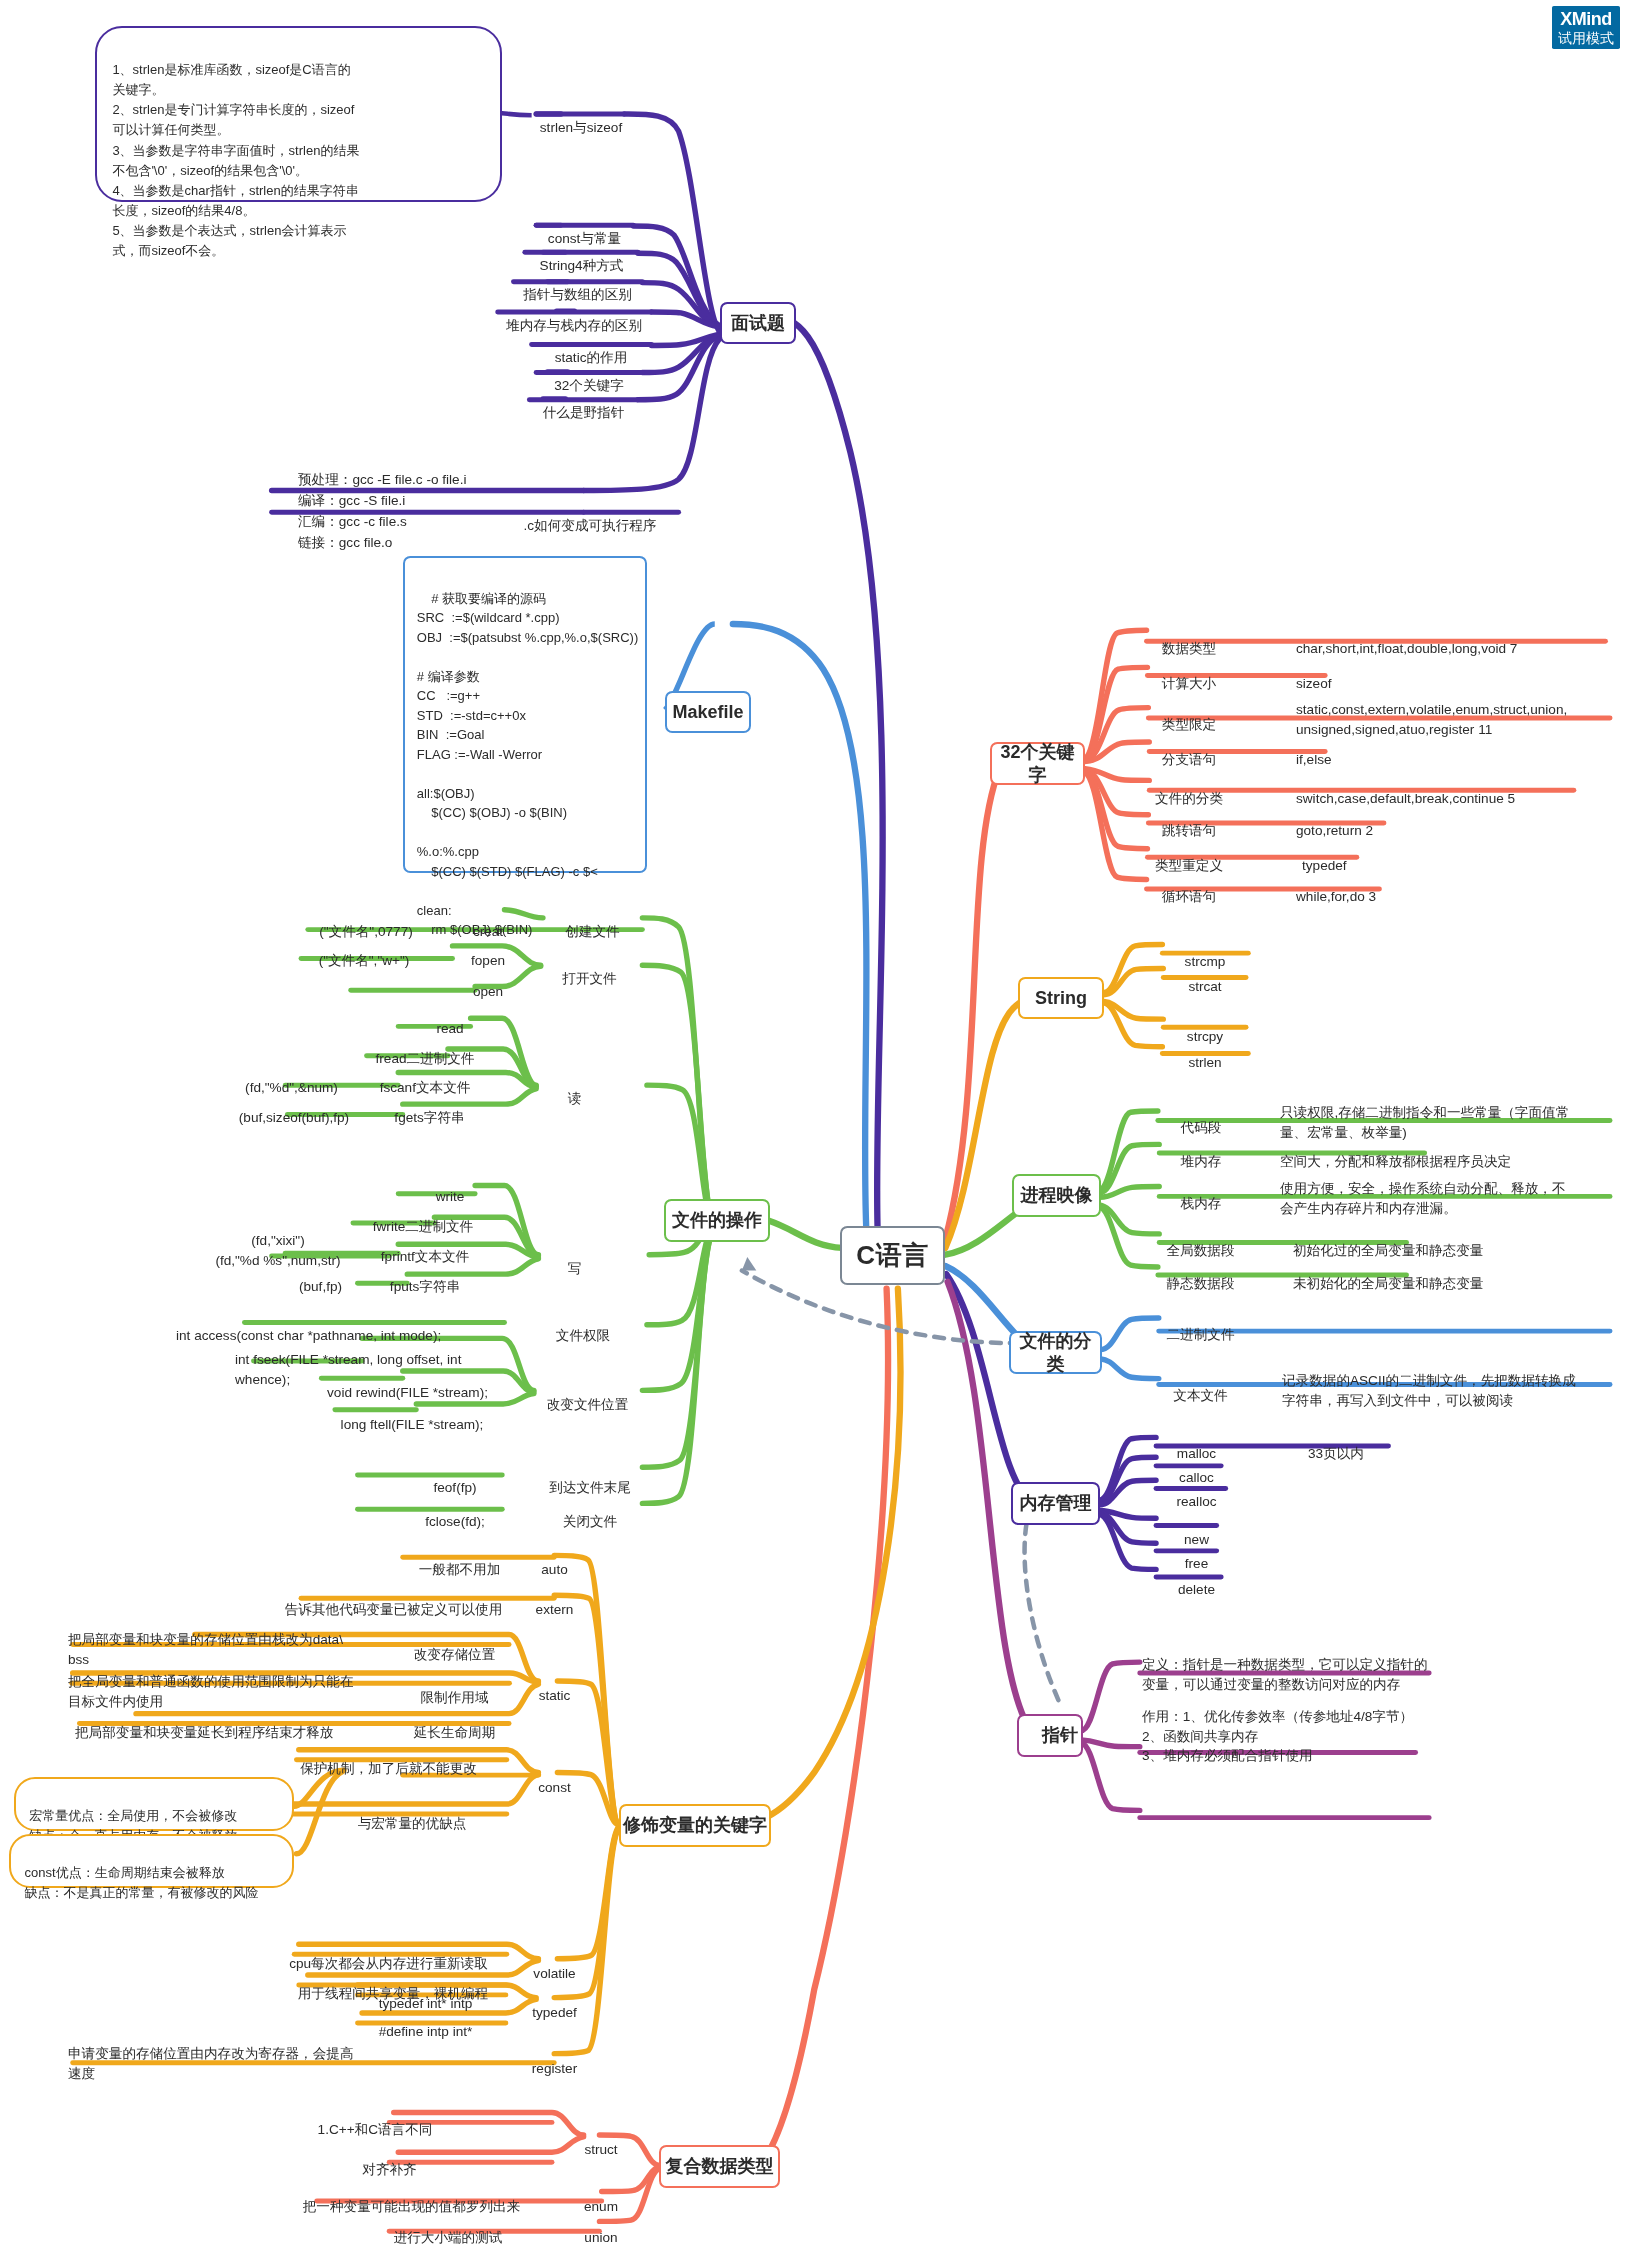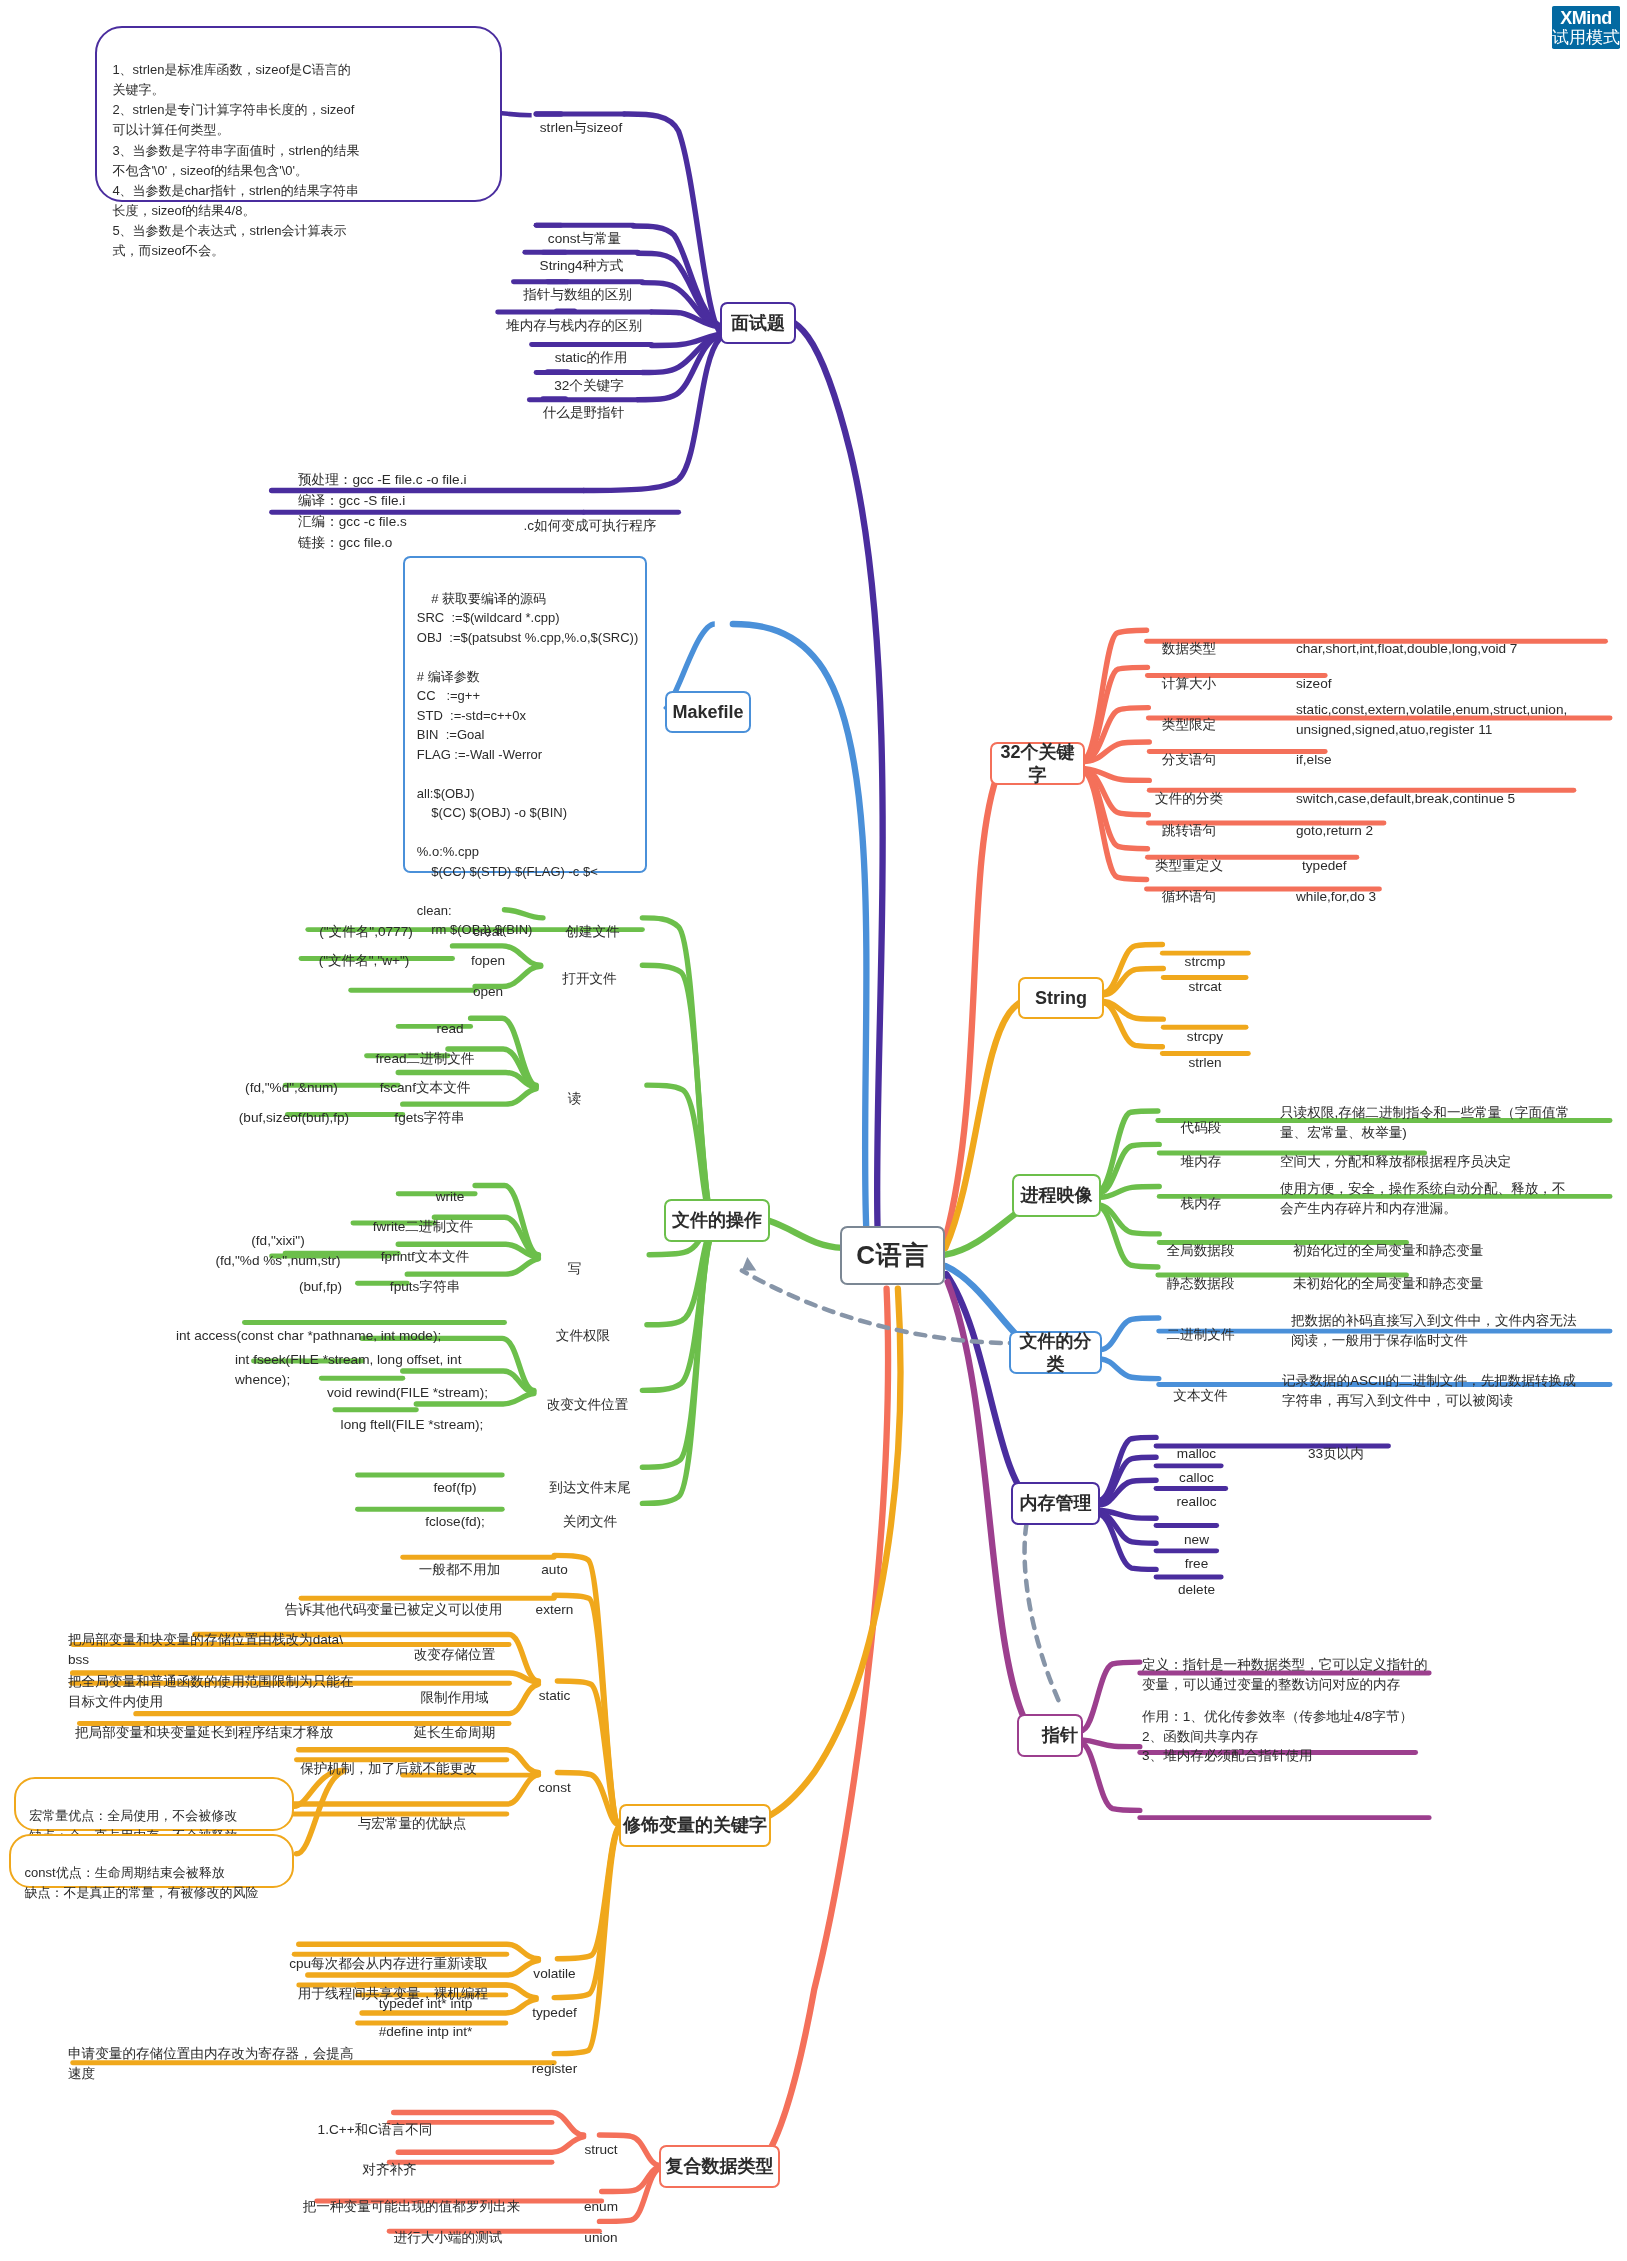--- a/index.html
+++ b/index.html
@@ -23,21 +23,21 @@
   .callout.amber{border-color:#f0a81c;border-radius:21px;padding:7.2px 13.6px;font-size:13px;}
   .codebox{position:absolute;border:2.3px solid #4a90d9;border-radius:7.2px;background:#fff;
            font-size:13px;line-height:1.5;padding:11px 11.8px;box-sizing:border-box;white-space:pre;}
   .plain{position:absolute;font-size:13.6px;line-height:1.55;white-space:pre-line;}
 
   
   #xmind-badge{position:absolute;right:8.1px;top:6.3px;width:68px;height:43px;background:#0369a1;
       border-radius:1.8px;color:#fff;display:flex;flex-direction:column;
       align-items:center;justify-content:center;line-height:1.05;}
   #xmind-badge .bw{font-size:18px;font-weight:bold;letter-spacing:-0.5px;}
-  #xmind-badge .bs{font-size:17px;margin-top:1.4px;}
+  #xmind-badge .bs{font-size:14px;margin-top:1.4px;}
 </style>
 </head>
 <body>
 
 <div id="canvas">
 
   <svg id="wires" viewBox="0 0 3599 5005">
 
     <g fill="none" stroke-linecap="round">
 
@@ -604,23 +604,20 @@
   <div class="leaf ctr" style="left:1151px;top:1255px;width:99px;">
     <span>静态数据段</span></div>
   <div class="leaf lt" style="left:1293px;top:1255px;width:317px;">
     <span>未初始化的全局变量和静态变量</span></div>
 
   <div class="node boxnode branchbox" style="left:1009px;top:1331px;width:93px;height:43px;border-color:#4a90d9;">
     <span>文件的分类</span>
   </div>
   <div class="leaf ctr" style="left:1151px;top:1306px;width:99px;">
     <span>二进制文件</span></div>
-  <div class="leaf lt" style="left:1291px;top:1292px;width:326px;">
-    <span>把数据的补码直接写入到文件中，文件内容无法
-阅读，一般用于保存临时文件</span></div>
   <div class="leaf ctr" style="left:1151px;top:1367px;width:99px;">
     <span>文本文件</span></div>
   <div class="leaf lt" style="left:1282px;top:1352px;width:335px;">
     <span>记录数据的ASCII的二进制文件，先把数据转换成
 字符串，再写入到文件中，可以被阅读</span></div>
 
   <div class="node boxnode branchbox" style="left:1011px;top:1482px;width:89px;height:43px;border-color:#4a2d9e;">
     <span>内存管理</span>
   </div>
   <div class="leaf ctr" style="left:1156px;top:1425px;width:81px;">

